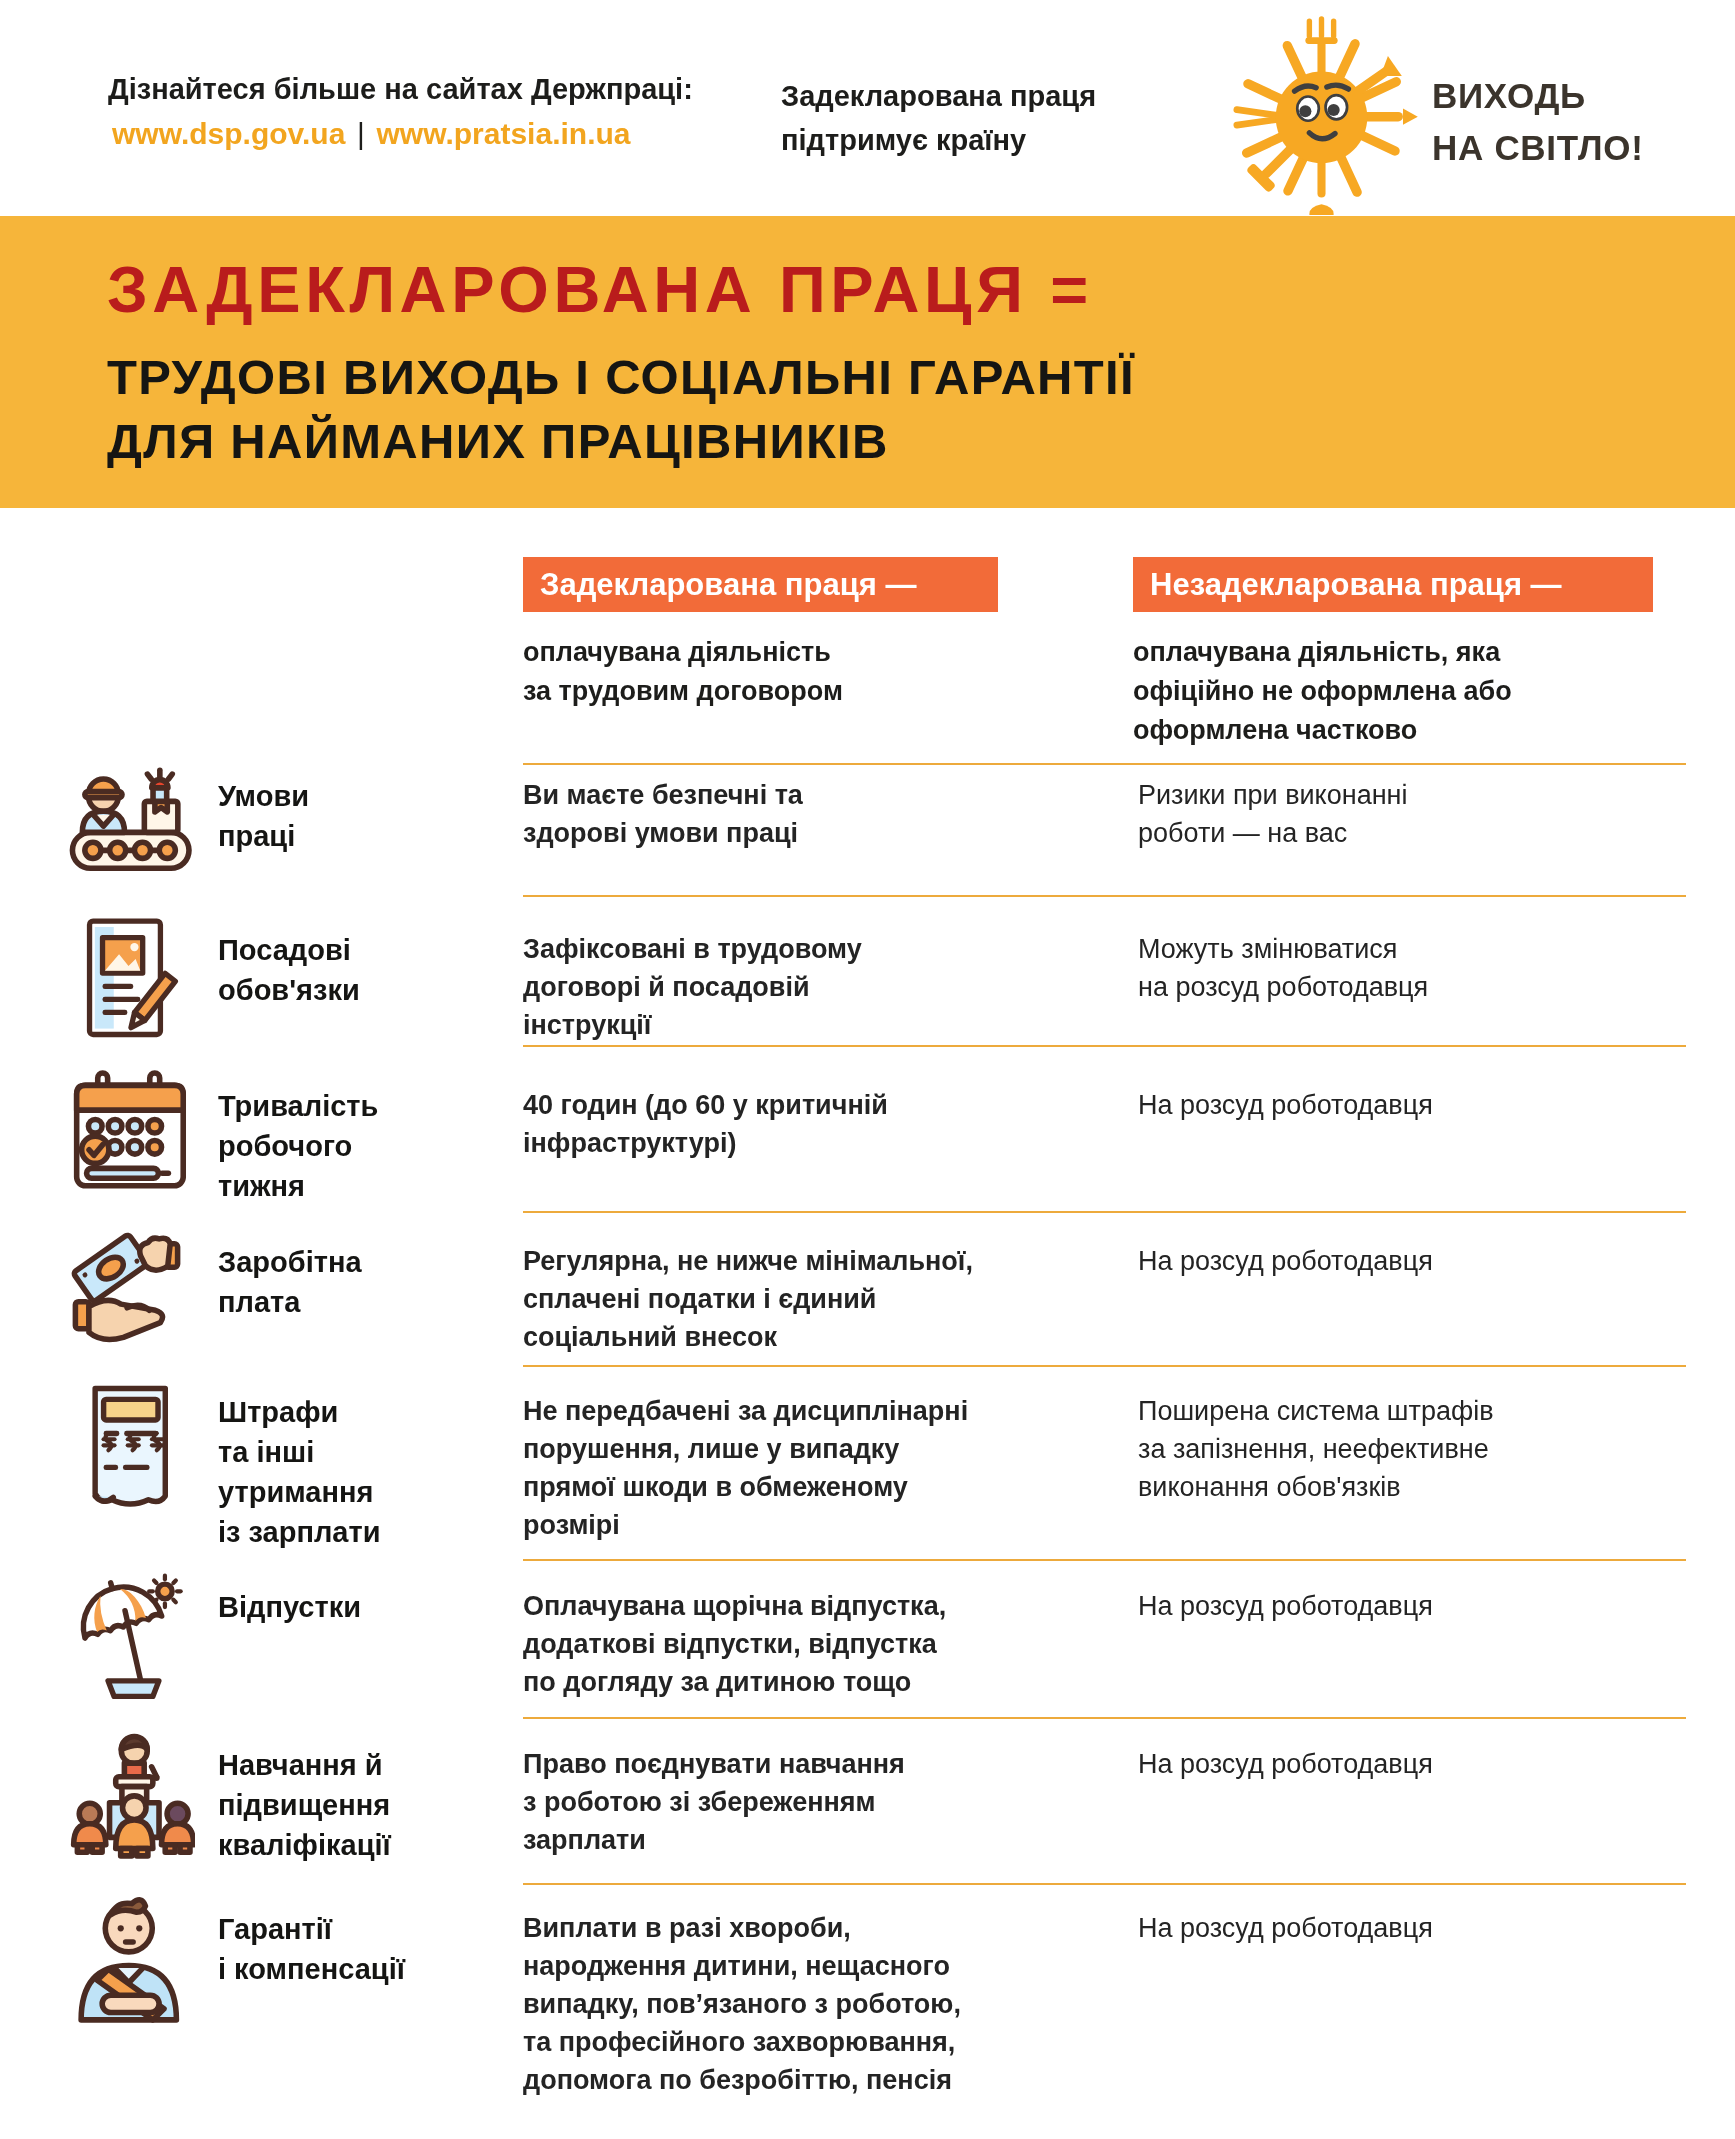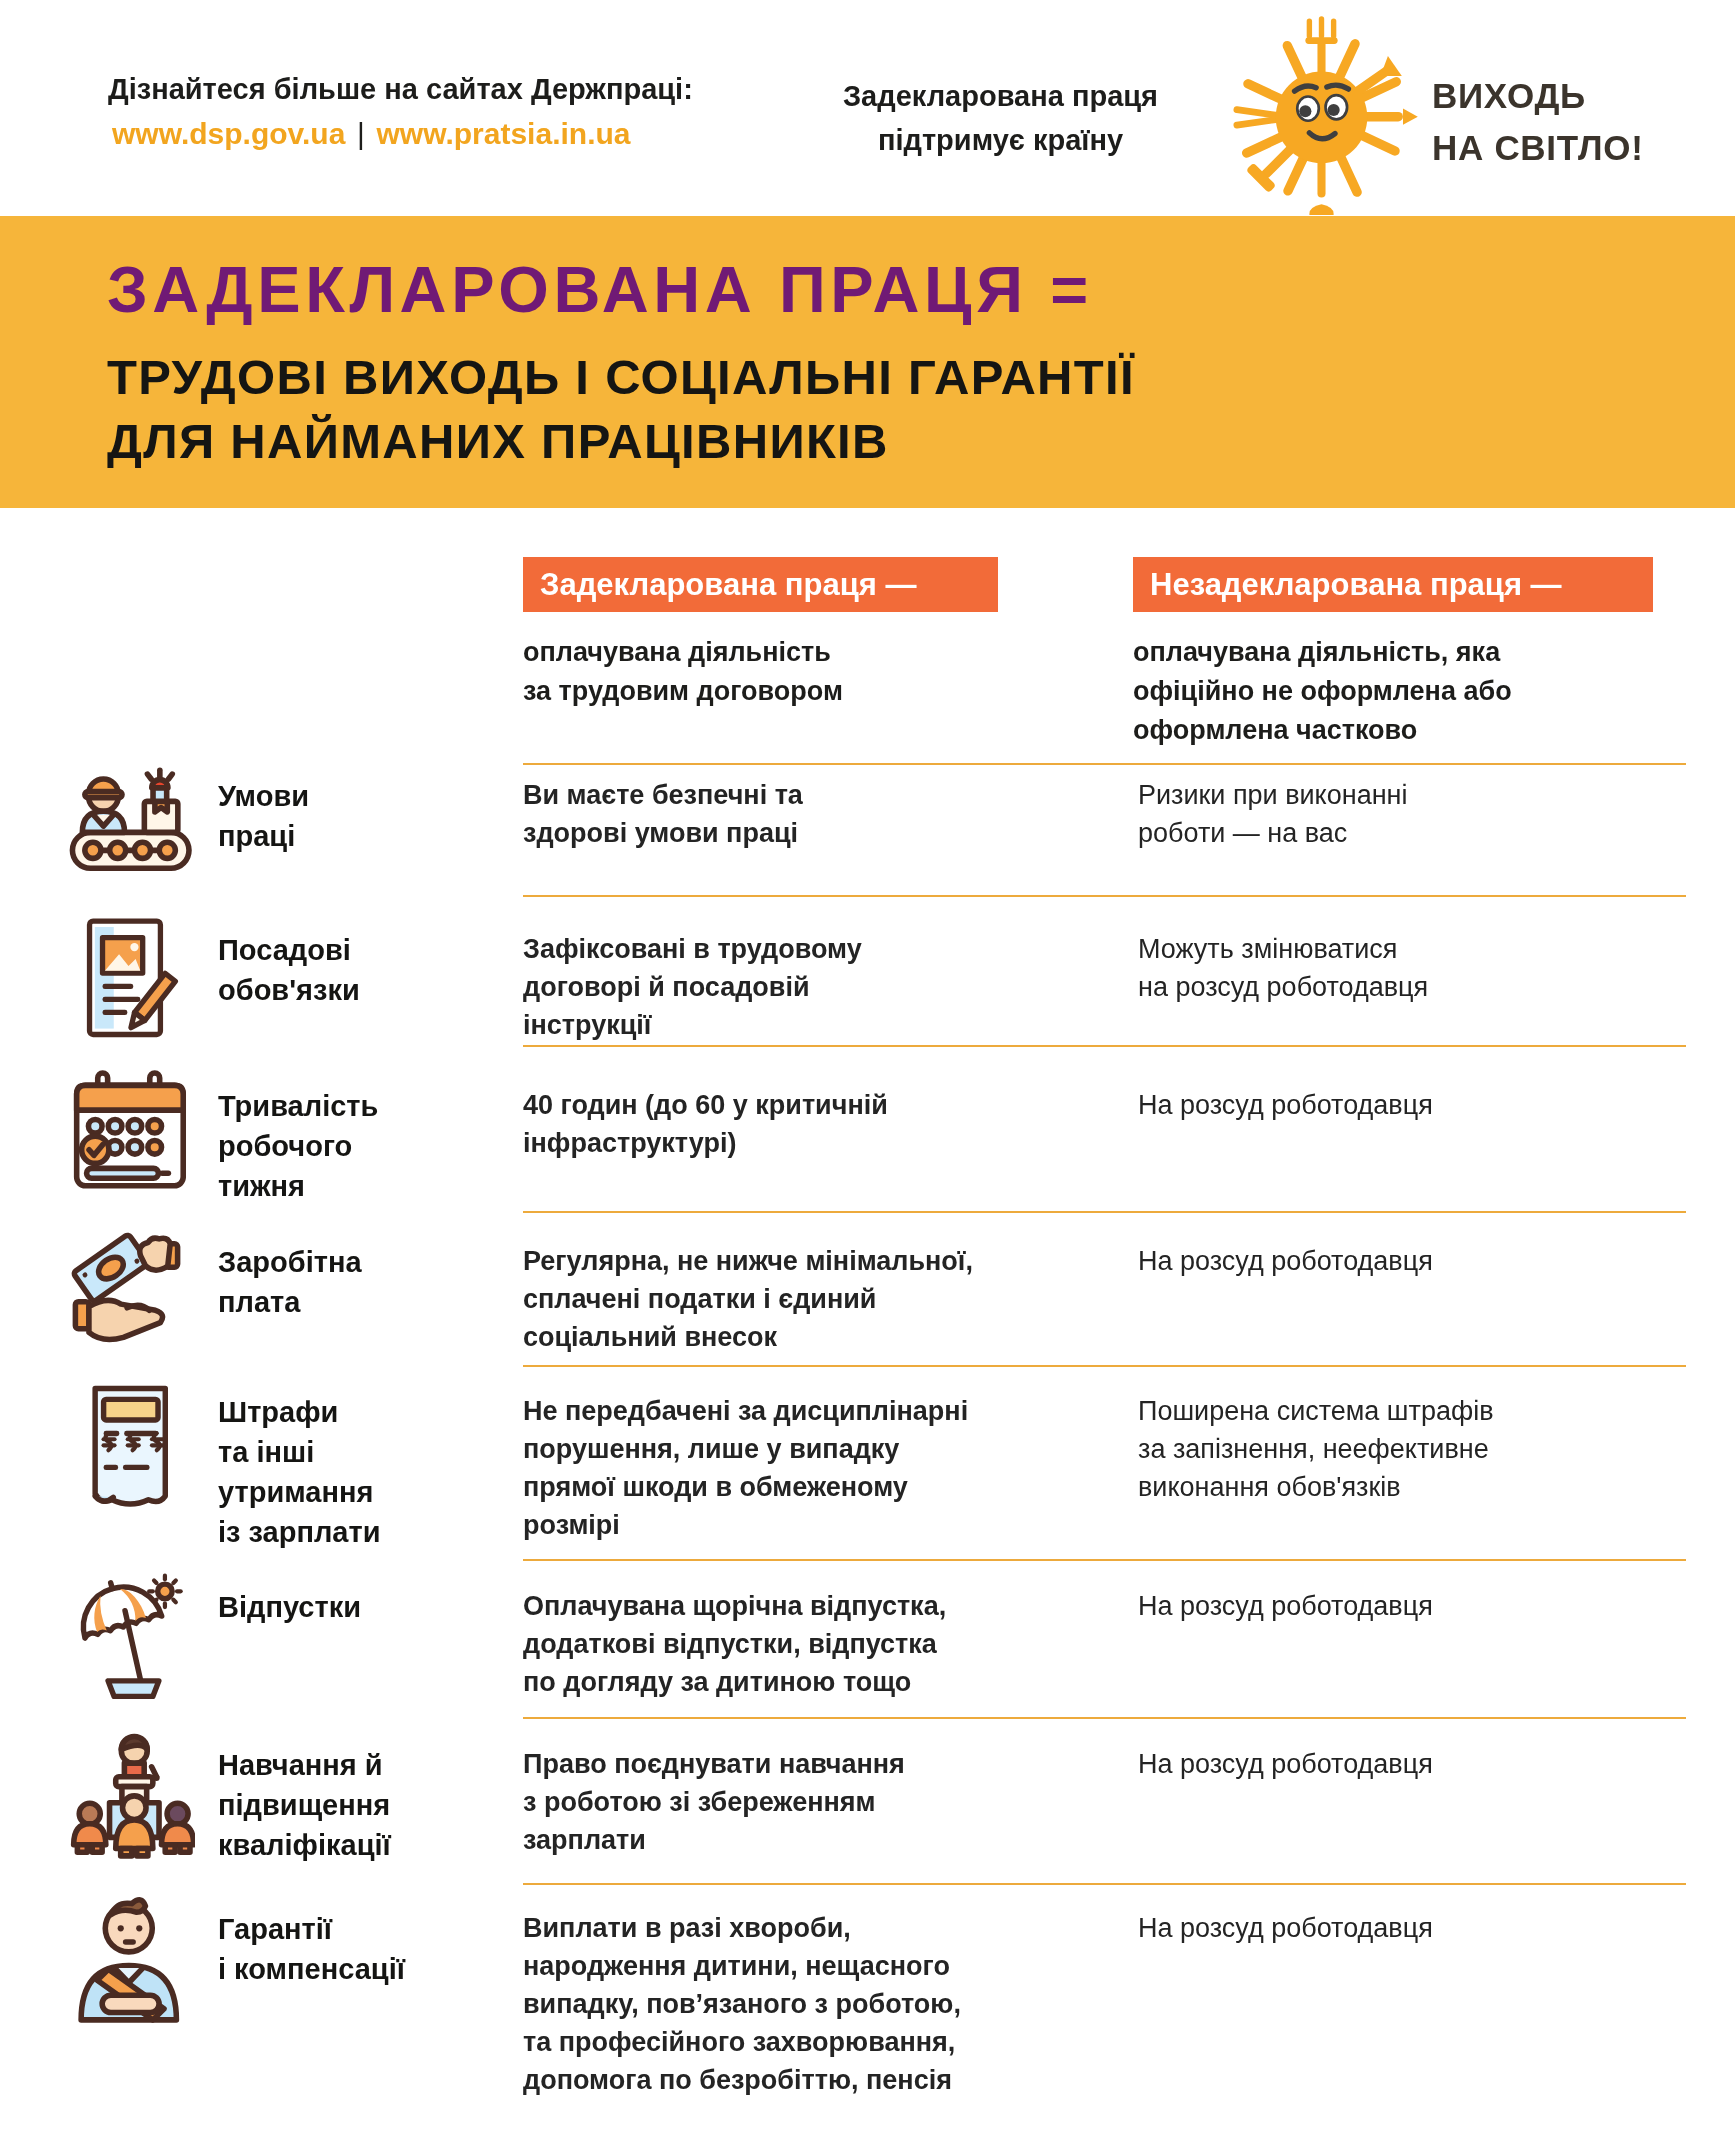--- a/index.html
+++ b/index.html
@@ -10,29 +10,29 @@
   html,body{background:#fff}
   body{font-family:"Liberation Sans", sans-serif;color:var(--dark)}
   #page{position:relative;width:1736px;height:2140px;background:#ffffff;overflow:hidden}
   .preline{white-space:pre-line}
 
   
   .hdr-info{position:absolute;left:108px;top:73px;font-size:29px;font-weight:700;color:var(--dark)}
   .hdr-links{position:absolute;left:112px;top:117px;font-size:30px;font-weight:700}
   .hdr-links .lnk{color:var(--link);text-decoration:none}
   .hdr-links .sep{color:var(--dark);font-weight:400;margin:0 11.7px}
-  .slogan{position:absolute;left:781px;top:74px;width:439px;text-align:center;
+  .slogan{position:absolute;left:781px;top:74px;width:439px;text-align:left;
           font-size:29px;font-weight:700;line-height:44px;color:var(--dark)}
   .cta{position:absolute;left:1432px;top:70px;font-size:35px;font-weight:800;
        line-height:52px;color:var(--cta);letter-spacing:0.7px}
   .mascot{position:absolute;left:1224px;top:13px;width:195px;height:202px}
 
   
   .banner{position:absolute;left:0;top:216px;width:1736px;height:292px;background:var(--banner)}
-  .banner .t1{position:absolute;left:107px;top:36px;font-size:65px;font-weight:800;letter-spacing:4.6px;color:#701a75}
+  .banner .t1{position:absolute;left:107px;top:36px;font-size:65px;font-weight:800;letter-spacing:4.6px;color:#b91c1c}
   .banner .t2{position:absolute;left:107px;top:133px;font-size:49px;font-weight:800;letter-spacing:1.3px;color:#151513}
   .banner .t3{position:absolute;left:107px;top:197px;font-size:49px;font-weight:800;letter-spacing:1.3px;color:#151513}
 
   
   .badge{position:absolute;top:557px;height:55px;background:var(--accent);color:#fff;
          font-size:31px;font-weight:700;line-height:55px;padding-left:17px}
   .badge.b1{left:523px;width:475px}
   .badge.b2{left:1133px;width:520px}
   .coldesc{position:absolute;top:633px;font-size:27px;font-weight:700;line-height:39px;color:var(--dark)}
   .coldesc.c1{left:523px;width:586px}

